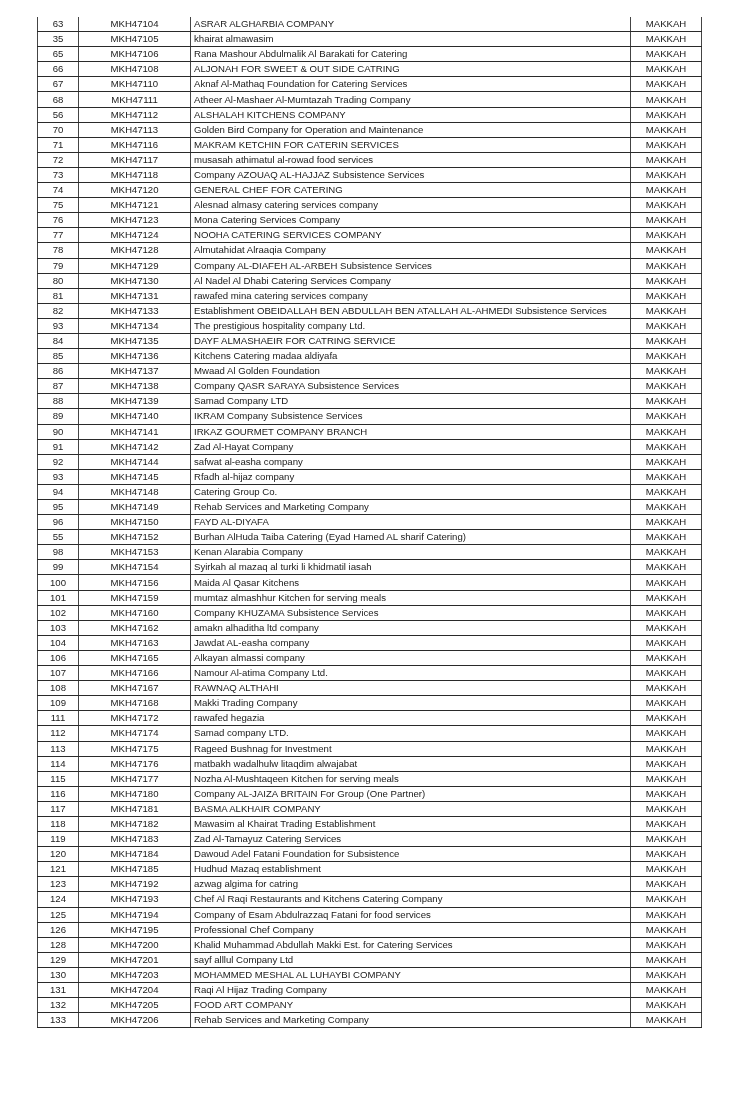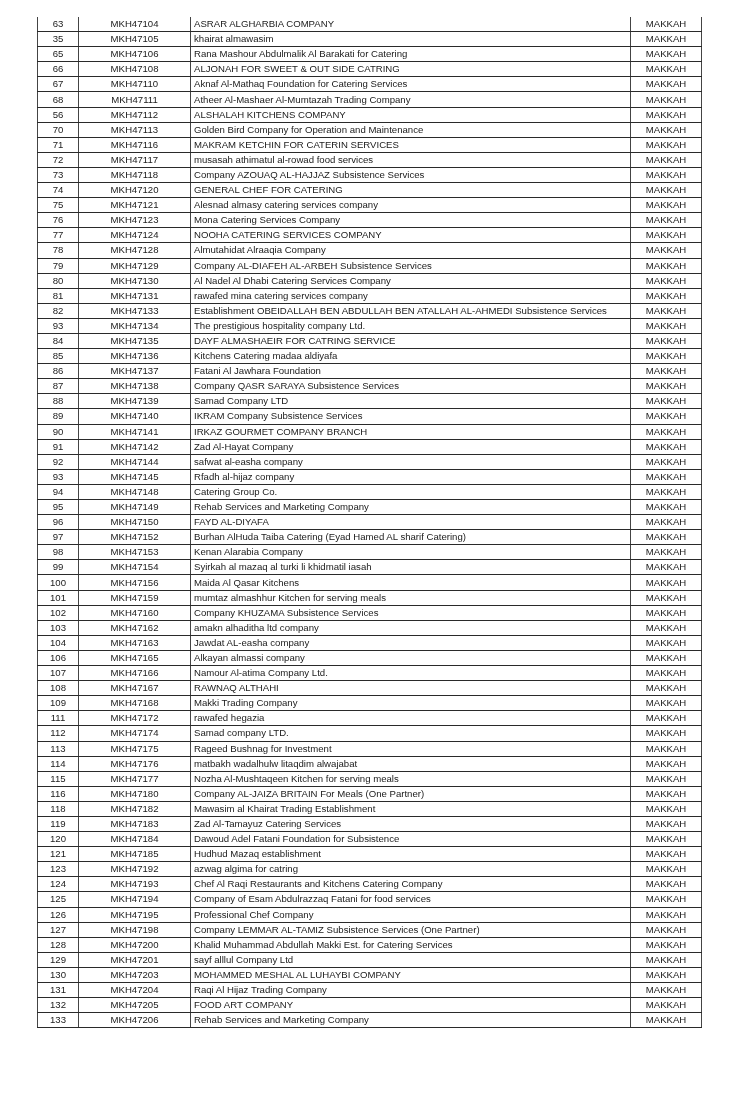--- a/index.html
+++ b/index.html
@@ -170,21 +170,21 @@
       </tr>
       <tr>
         <td class="no">85</td>
         <td class="code">MKH47136</td>
         <td class="name">Kitchens Catering madaa aldiyafa</td>
         <td class="city">MAKKAH</td>
       </tr>
       <tr>
         <td class="no">86</td>
         <td class="code">MKH47137</td>
-        <td class="name">Fatani Al Jawhara Foundation</td>
+        <td class="name">Mwaad Al Golden Foundation</td>
         <td class="city">MAKKAH</td>
       </tr>
       <tr>
         <td class="no">87</td>
         <td class="code">MKH47138</td>
         <td class="name">Company QASR SARAYA Subsistence Services</td>
         <td class="city">MAKKAH</td>
       </tr>
       <tr>
         <td class="no">88</td>
@@ -234,21 +234,21 @@
         <td class="name">Rehab Services and Marketing Company</td>
         <td class="city">MAKKAH</td>
       </tr>
       <tr>
         <td class="no">96</td>
         <td class="code">MKH47150</td>
         <td class="name">FAYD AL-DIYAFA</td>
         <td class="city">MAKKAH</td>
       </tr>
       <tr>
-        <td class="no">97</td>
+        <td class="no">55</td>
         <td class="code">MKH47152</td>
         <td class="name">Burhan AlHuda Taiba Catering (Eyad Hamed AL sharif Catering)</td>
         <td class="city">MAKKAH</td>
       </tr>
       <tr>
         <td class="no">98</td>
         <td class="code">MKH47153</td>
         <td class="name">Kenan Alarabia Company</td>
         <td class="city">MAKKAH</td>
       </tr>
@@ -338,21 +338,27 @@
       </tr>
       <tr>
         <td class="no">115</td>
         <td class="code">MKH47177</td>
         <td class="name">Nozha Al-Mushtaqeen Kitchen for serving meals</td>
         <td class="city">MAKKAH</td>
       </tr>
       <tr>
         <td class="no">116</td>
         <td class="code">MKH47180</td>
-        <td class="name">Company AL-JAIZA BRITAIN For Meals (One Partner)</td>
+        <td class="name">Company AL-JAIZA BRITAIN For Group (One Partner)</td>
+        <td class="city">MAKKAH</td>
+      </tr>
+      <tr>
+        <td class="no">117</td>
+        <td class="code">MKH47181</td>
+        <td class="name">BASMA ALKHAIR COMPANY</td>
         <td class="city">MAKKAH</td>
       </tr>
       <tr>
         <td class="no">118</td>
         <td class="code">MKH47182</td>
         <td class="name">Mawasim al Khairat Trading Establishment</td>
         <td class="city">MAKKAH</td>
       </tr>
       <tr>
         <td class="no">119</td>
@@ -387,26 +393,20 @@
       <tr>
         <td class="no">125</td>
         <td class="code">MKH47194</td>
         <td class="name">Company of Esam Abdulrazzaq Fatani for food services</td>
         <td class="city">MAKKAH</td>
       </tr>
       <tr>
         <td class="no">126</td>
         <td class="code">MKH47195</td>
         <td class="name">Professional Chef Company</td>
-        <td class="city">MAKKAH</td>
-      </tr>
-      <tr>
-        <td class="no">127</td>
-        <td class="code">MKH47198</td>
-        <td class="name">Company LEMMAR AL-TAMIZ Subsistence Services (One Partner)</td>
         <td class="city">MAKKAH</td>
       </tr>
       <tr>
         <td class="no">128</td>
         <td class="code">MKH47200</td>
         <td class="name">Khalid Muhammad Abdullah Makki Est. for Catering Services</td>
         <td class="city">MAKKAH</td>
       </tr>
       <tr>
         <td class="no">129</td>

